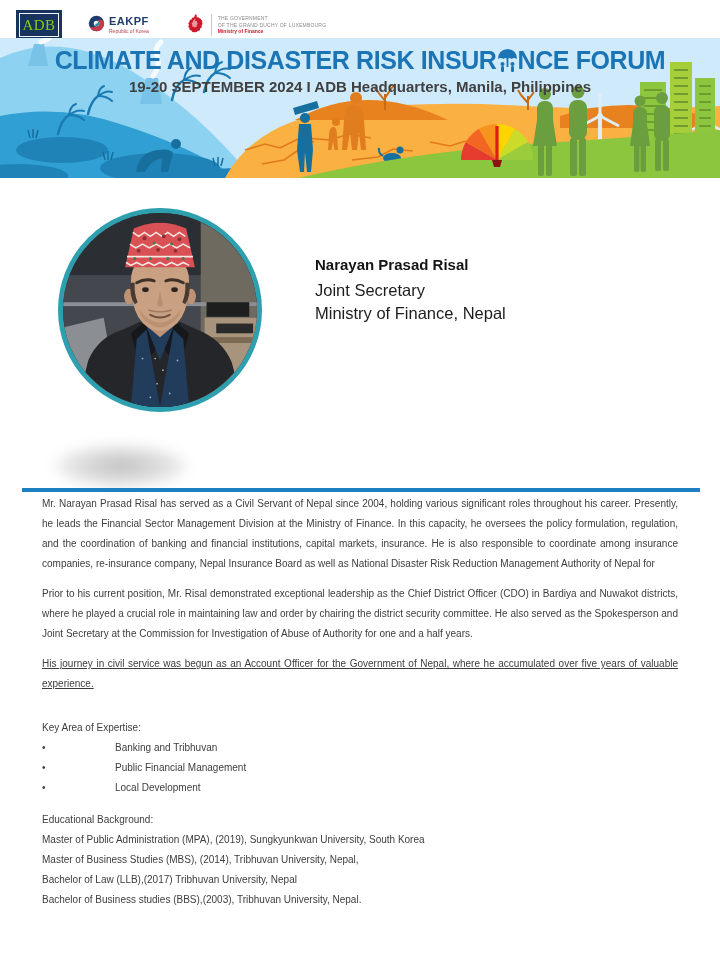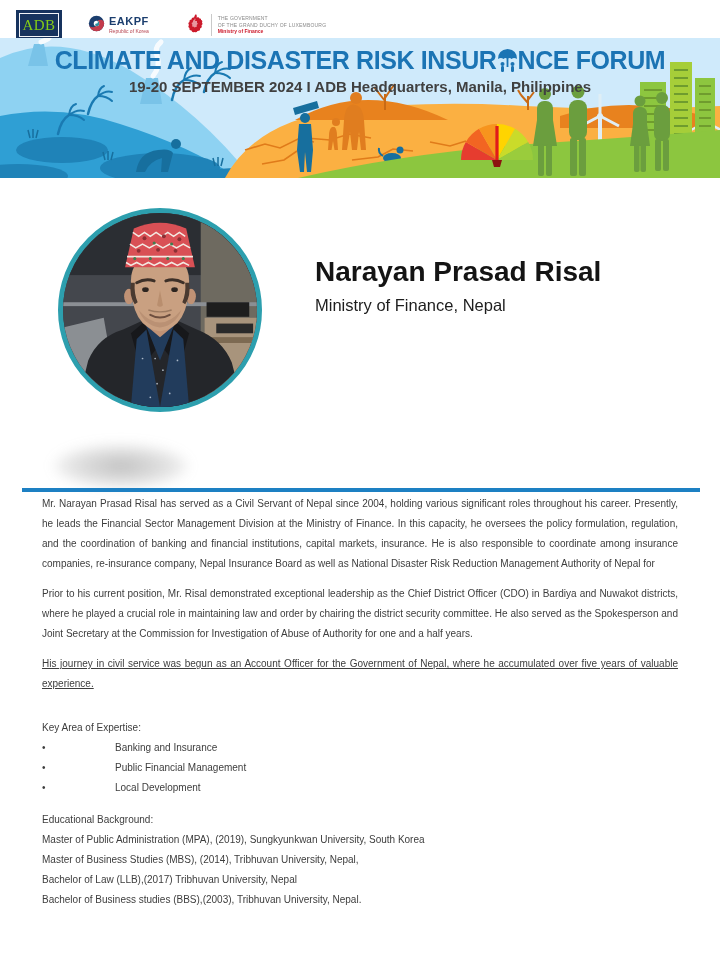--- a/index.html
+++ b/index.html
@@ -31,21 +31,21 @@
               color:#404040;font-weight:bold;font-size:15px;white-space:nowrap;}
 
   
   .photo{position:absolute;top:208px;left:58px;width:194px;height:194px;border-radius:50%;
          border:5px solid #2d9fae;overflow:hidden;background:#3a3d42;}
   .photo svg{display:block;}
   .photo-shadow{position:absolute;top:443px;left:52px;width:138px;height:46px;border-radius:50%;
                 background:radial-gradient(ellipse at center, rgba(90,90,90,.38), rgba(120,120,120,.18) 55%, rgba(255,255,255,0) 75%);
                 filter:blur(6px);}
   .name-block{position:absolute;top:256px;left:315px;}
-  .person-name{font-size:28px;font-weight:bold;color:#141414;margin:0 0 6px 0;}
+  .person-name{font-size:15px;font-weight:bold;color:#141414;margin:0 0 6px 0;}
   .person-title,.person-org{font-size:16.5px;color:#1d1d1d;line-height:23px;}
 
   .rule{position:absolute;top:488px;left:22px;width:678px;height:4px;background:#1d80c3;}
 
   
   .content{position:absolute;top:494px;left:42px;width:636px;font-size:10px;line-height:20px;color:#3d3d3d;}
   .content p{margin:0 0 10px 0;text-align:justify;}
   .content p.last-para{margin-bottom:24px;text-decoration:underline;}
   .list-heading{margin:0;}
   .bullet-row{display:flex;}
@@ -338,35 +338,36 @@
     </g>
 
     <path d="M70,72 q-2,14 4,22 l3,-2 q-4,-9 -3,-20 Z" fill="#4a3a30"></path>
     <path d="M130,72 q2,14 -4,22 l-3,-2 q4,-9 3,-20 Z" fill="#4a3a30"></path>
   </svg>
 </div>
 <div class="photo-shadow"></div>
 
 <div class="name-block">
   <div class="person-name">Narayan Prasad Risal</div>
+  <div class="person-title">Joint Secretary</div>
   <div class="person-org">Ministry of Finance, Nepal</div>
 </div>
 
 <div class="rule"></div>
 
 <div class="content">
   <p>Mr. Narayan Prasad Risal has served as a Civil Servant of Nepal since 2004, holding various significant roles throughout his career. Presently, he leads the Financial Sector Management Division at the Ministry of Finance. In this capacity, he oversees the policy formulation, regulation, and the coordination of banking and financial institutions, capital markets, insurance. He is also responsible to coordinate among insurance companies, re-insurance company, Nepal Insurance Board as well as National Disaster Risk Reduction Management Authority of Nepal for</p>
   <p>Prior to his current position, Mr. Risal demonstrated exceptional leadership as the Chief District Officer (CDO) in Bardiya and Nuwakot districts, where he played a crucial role in maintaining law and order by chairing the district security committee. He also served as the Spokesperson and Joint Secretary at the Commission for Investigation of Abuse of Authority for one and a half years.</p>
   <p class="last-para">His journey in civil service was begun as an Account Officer for the Government of Nepal, where he accumulated over five years of valuable experience.</p>
 
   <div class="list-heading">Key Area of Expertise:</div>
   <div class="bullets">
     <div class="bullet-row">
       <span class="bullet-glyph">•</span>
-      <span>Banking and Insurance</span>
+      <span>Banking and Tribhuvan</span>
     </div>
     <div class="bullet-row">
       <span class="bullet-glyph">•</span>
       <span>Public Financial Management</span>
     </div>
     <div class="bullet-row">
       <span class="bullet-glyph">•</span>
       <span>Local Development</span>
     </div>
   </div>

